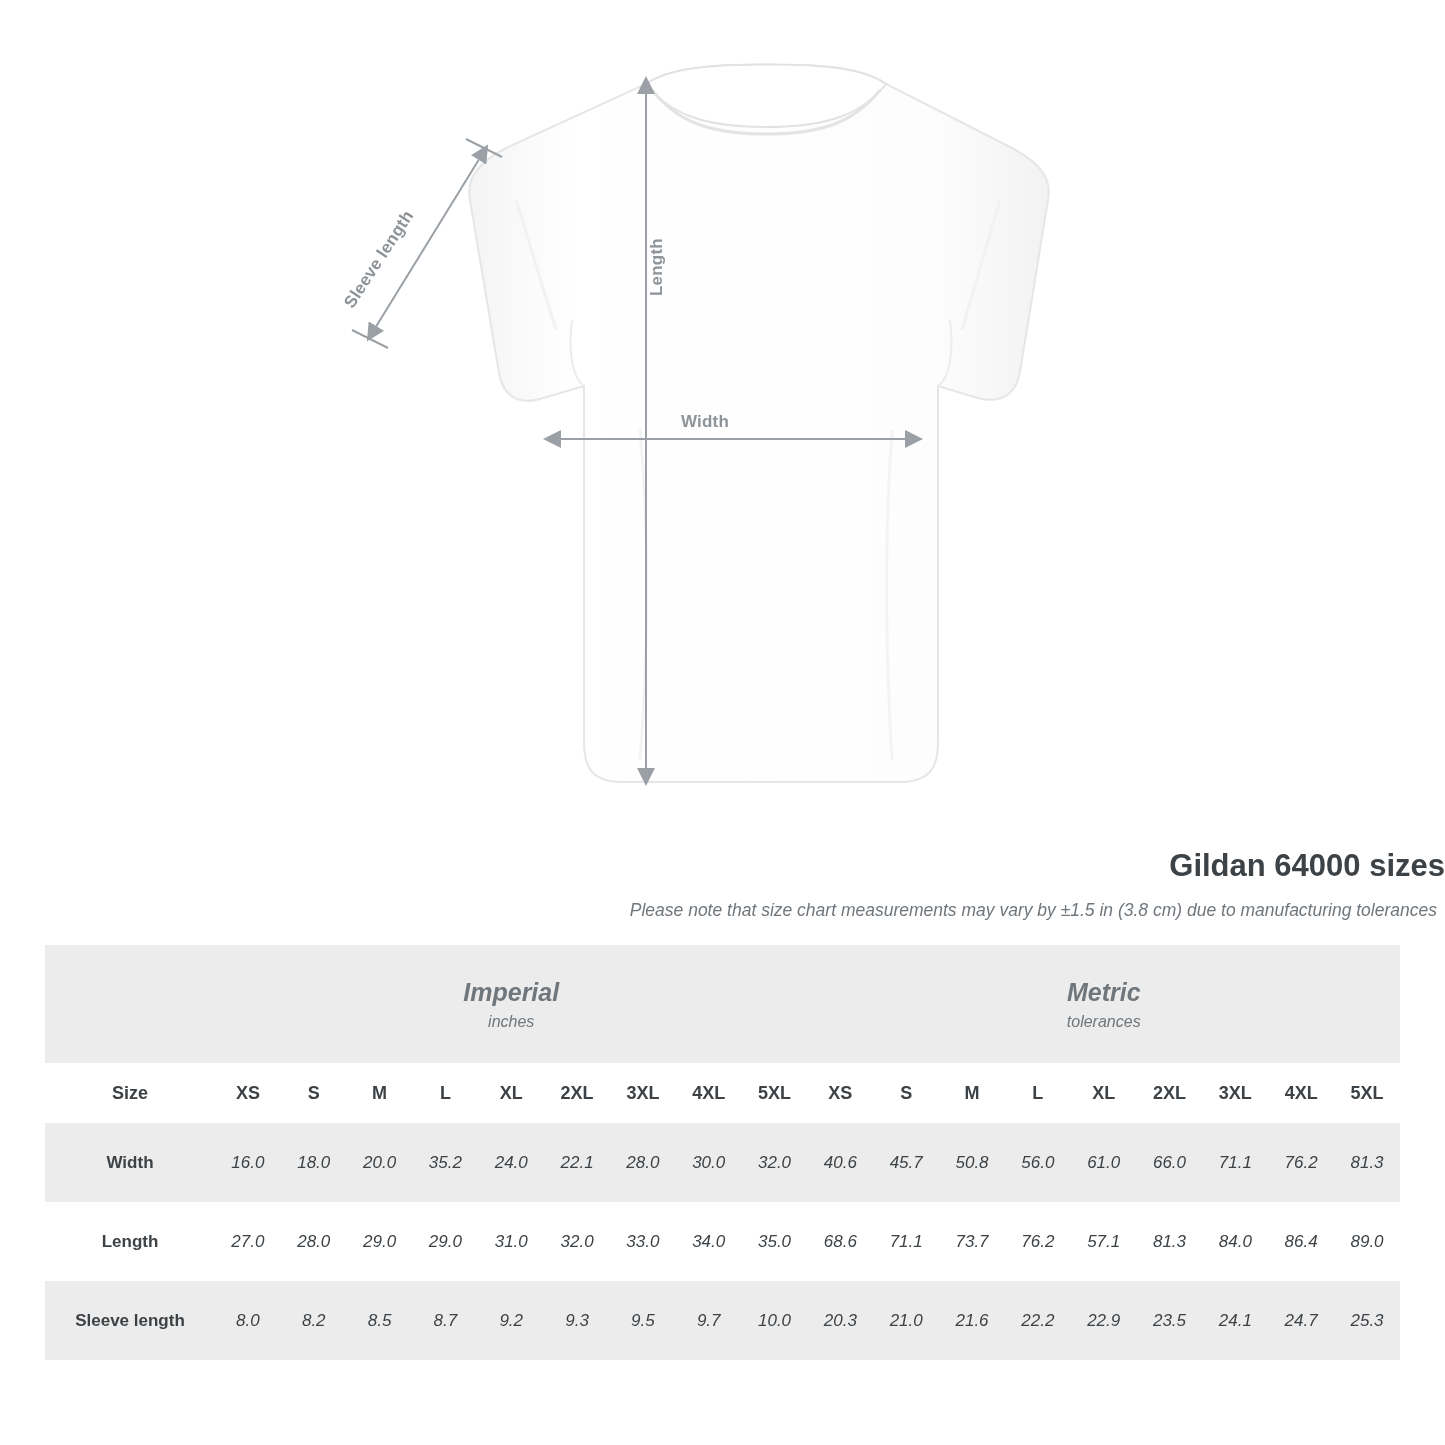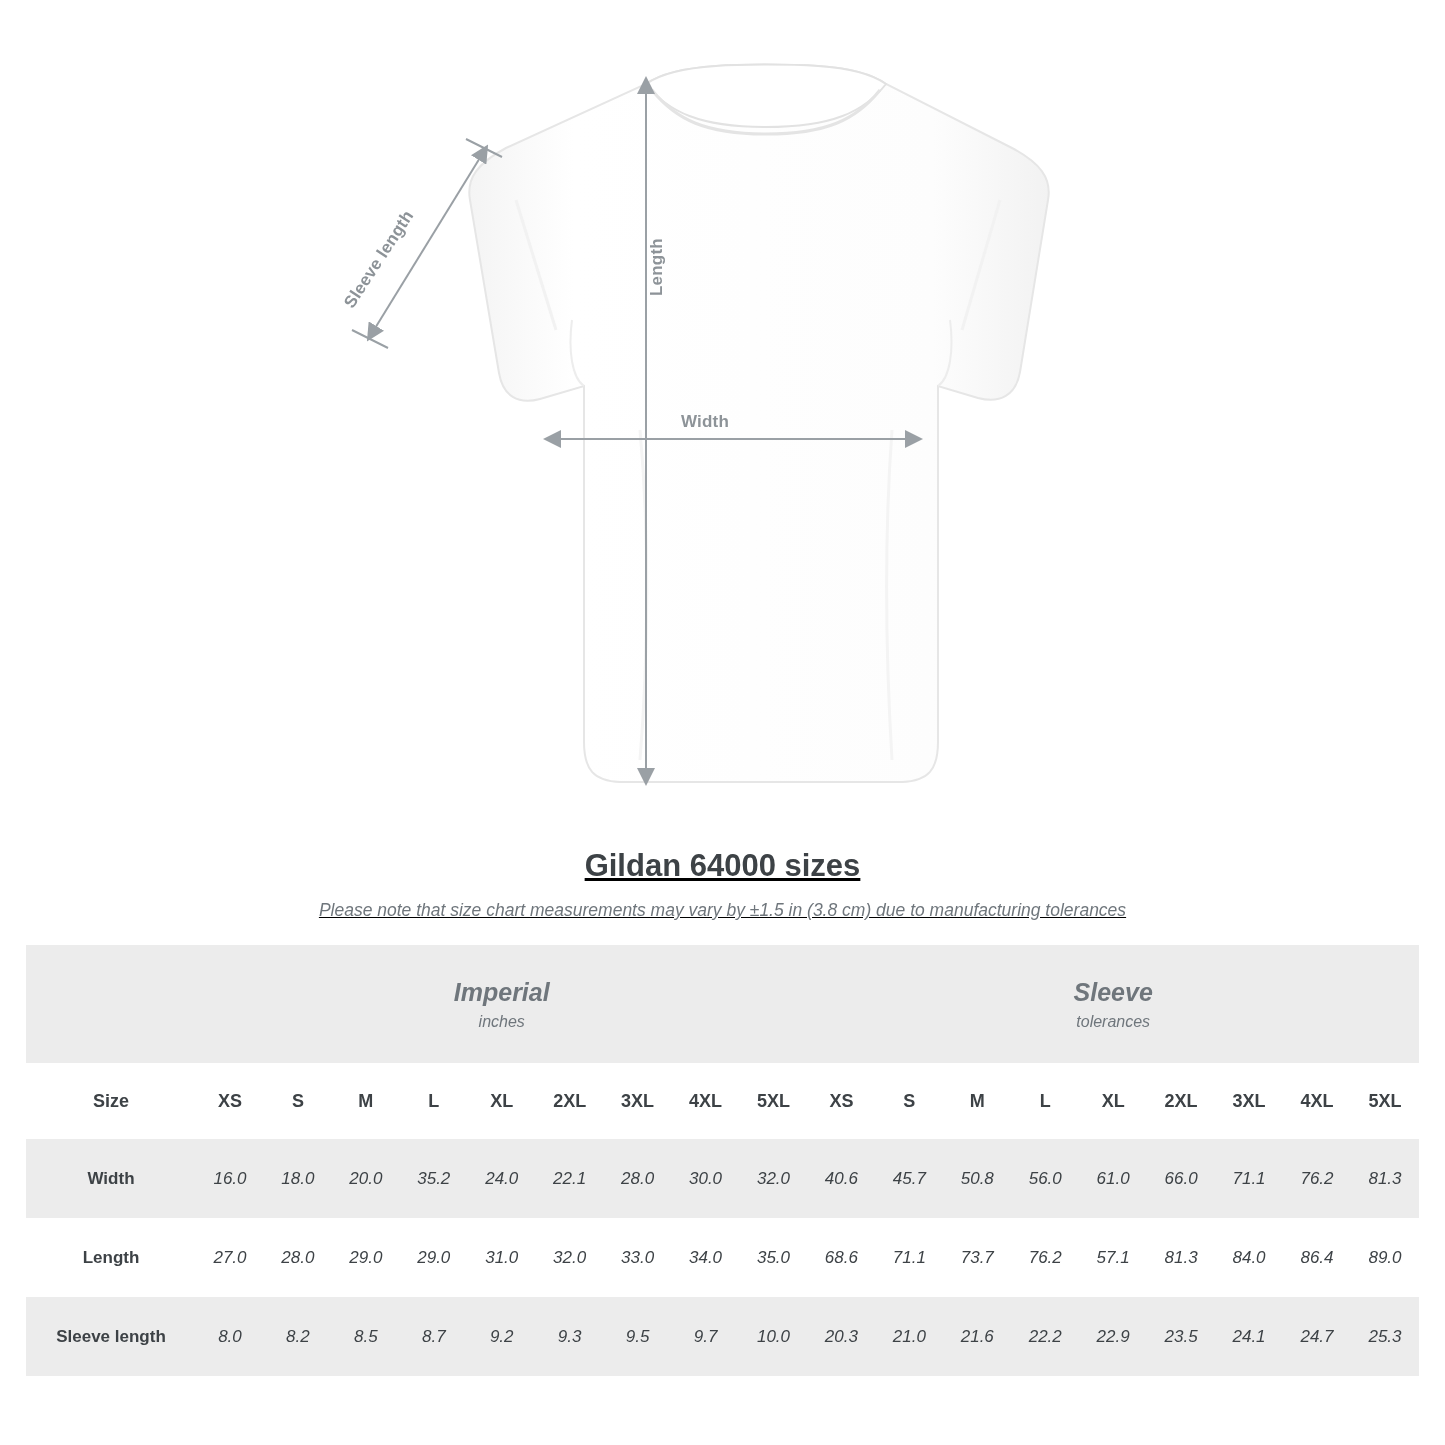--- a/index.html
+++ b/index.html
@@ -49,41 +49,40 @@
   .dim-label.sleeve-label {
     left: 357px;
     top: 292px;
     transform: rotate(-57deg);
     transform-origin: left bottom;
     white-space: nowrap;
   }
 
   
   .title-block {
-    text-align: center;
+    text-align: right;
     margin-top: 18px;
-    text-decoration: underline;
   }
   .chart-title {
     font-size: 31px;
     font-weight: bold;
     color: #3d4246;
     margin: 0 0 16px 0;
   }
   .chart-note {
     font-size: 17.5px;
     font-style: italic;
     color: #6f767c;
     margin: 8px;
   }
 
   
   .table-wrap {
     margin-top: 24px;
-    padding: 0 26px;
+    padding: 0 45px;
   }
   table.size-table {
     width: 100%;
     border-collapse: collapse;
     table-layout: fixed;
   }
   table.size-table td,
   table.size-table th {
     text-align: center;
     vertical-align: middle;
@@ -109,21 +108,21 @@
   }
   .unit-sub {
     display: block;
     font-size: 16px;
     font-style: italic;
     color: #6f767c;
     margin-top: 4px;
   }
 
   tr.head-row td {
-    height: 76px;
+    height: 60px;
     background: #ffffff;
     font-weight: bold;
     font-size: 18px;
   }
   tr.head-row td.row-head {
     font-weight: bold;
     font-size: 18px;
   }
   tr.data-row td {
     height: 79px;
@@ -229,21 +228,21 @@
         <col class="col-label">
       </colgroup>
       <tbody>
         <tr>
           <td class="unit-header-cell unit-blank"></td>
           <td class="unit-header-cell" colspan="9">
             <span class="unit-name">Imperial</span>
             <span class="unit-sub">inches</span>
           </td>
           <td class="unit-header-cell" colspan="9">
-            <span class="unit-name">Sleeve</span>
+            <span class="unit-name">Metric</span>
             <span class="unit-sub">tolerances</span>
           </td>
         </tr>
 
         <tr class="head-row">
           <td class="row-head">Size</td>
           <td>XS</td>
           <td>S</td>
           <td>M</td>
           <td>L</td>

